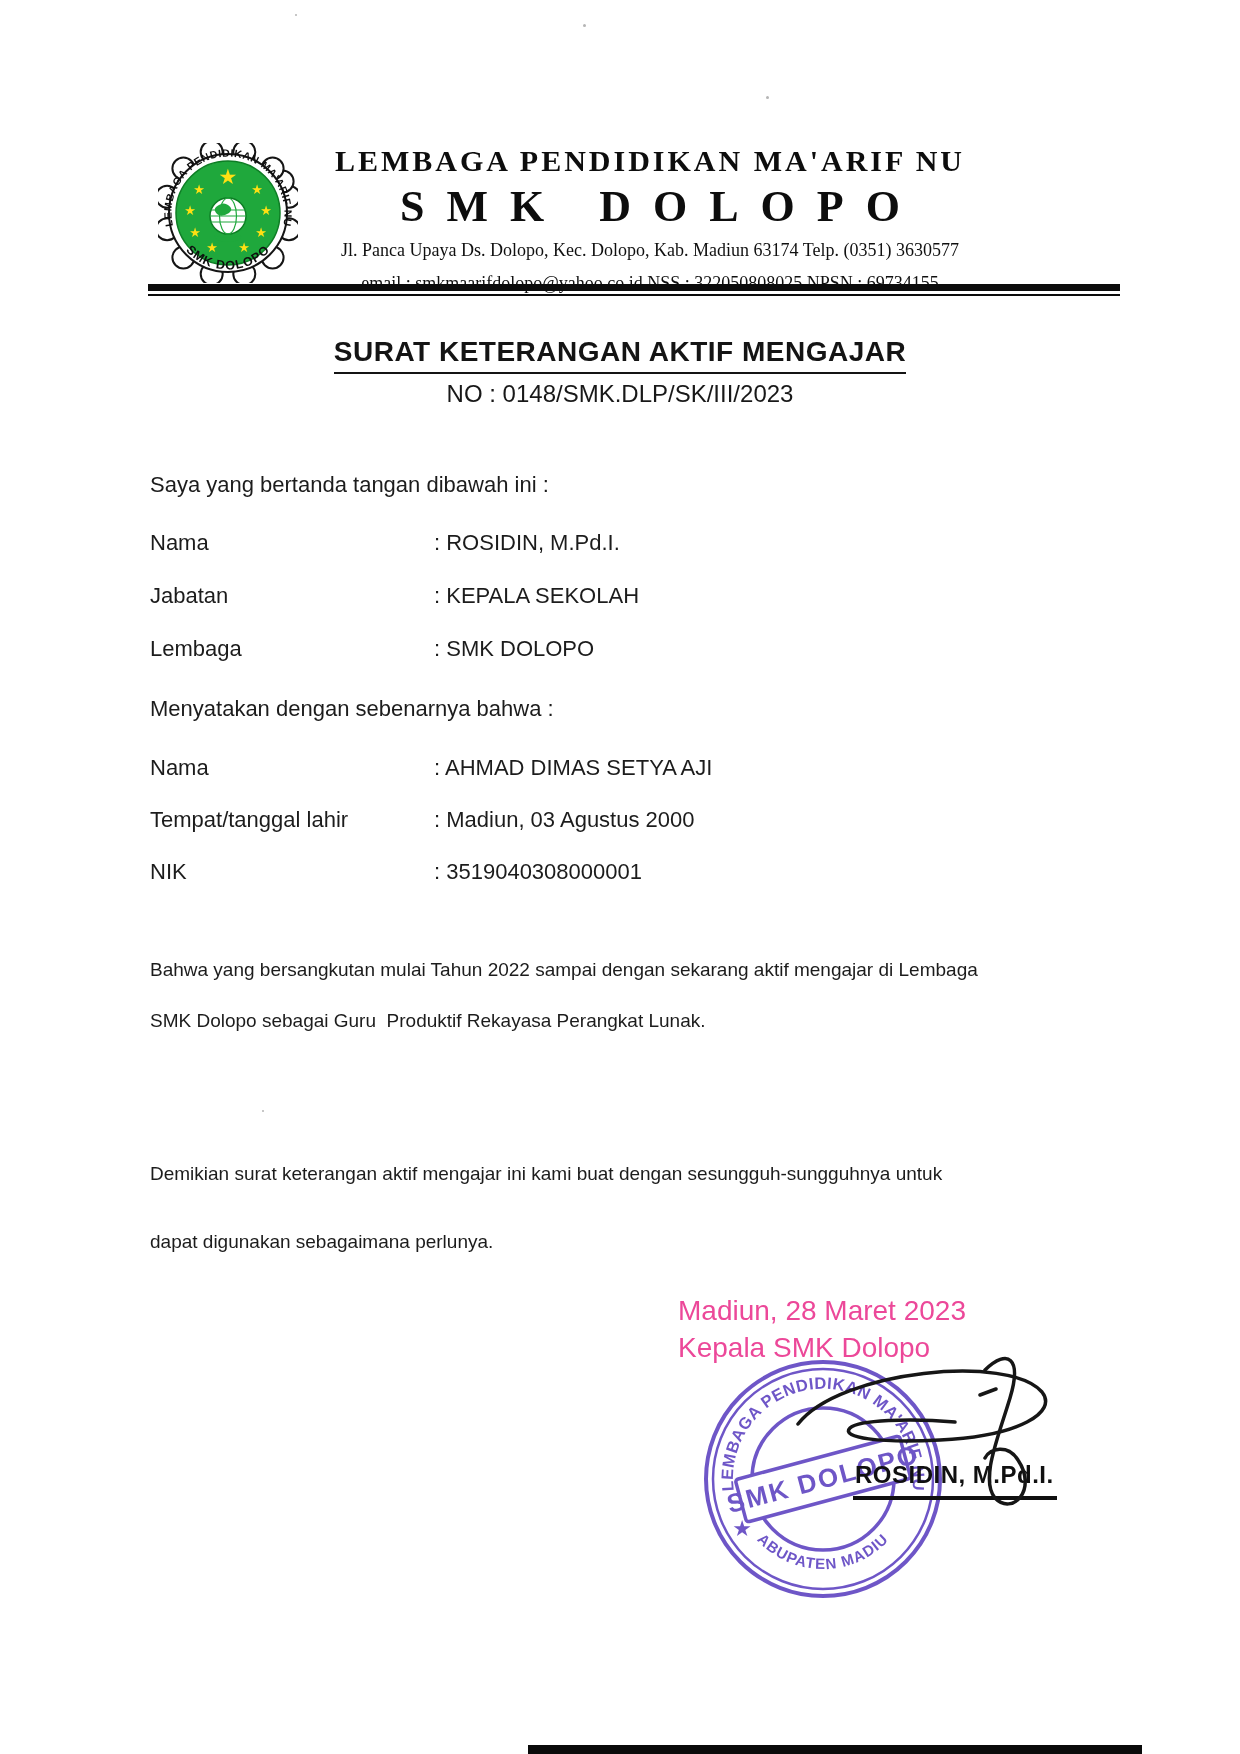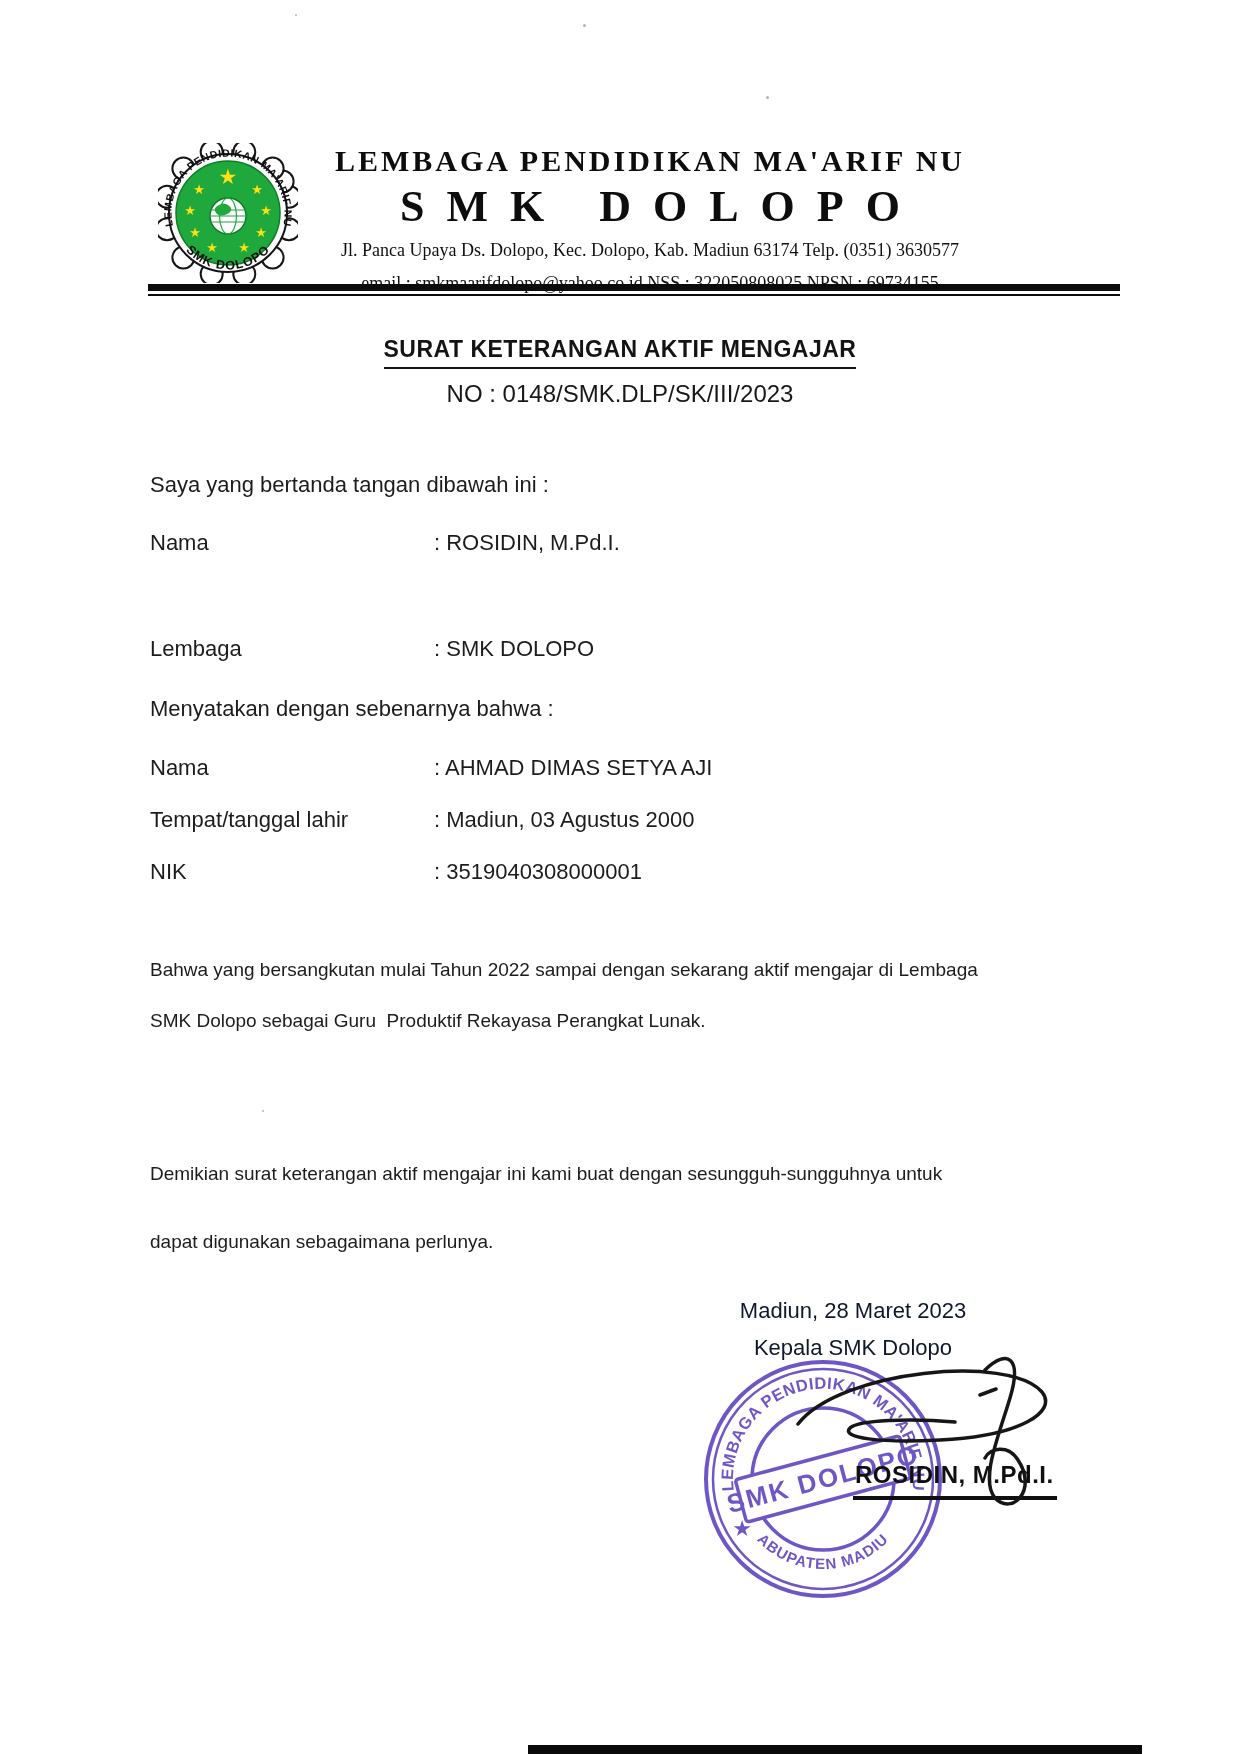--- a/index.html
+++ b/index.html
@@ -34,42 +34,42 @@
     font-size:18px;color:#101010;white-space:nowrap;margin-top:12px;
   }
   .email-line .email{text-decoration:underline;}
   .divider-thick{left:148px;top:284px;width:972px;height:7px;background:#0c0c0c;}
   .divider-thin{left:148px;top:294px;width:972px;height:2px;background:#0c0c0c;}
   
   .letter-title{
     left:120px;top:336px;width:1000px;text-align:center;
   }
   .letter-title span{
-    display:inline-block;font-weight:bold;font-size:23px;letter-spacing:.5px;
+    display:inline-block;font-weight:bold;font-size:28px;letter-spacing:.5px;
     border-bottom:2px solid #141414;padding-bottom:4px;color:#141414;
   }
   .letter-number{
     left:120px;top:380px;width:1000px;text-align:center;
     font-size:24px;color:#181818;
   }
   
   .bodytext{font-size:22px;color:#1c1c1c;}
   .opening{left:150px;top:472px;}
   .statement{left:150px;top:696px;}
   .row{left:150px;width:960px;height:30px;}
   .row .lab{position:absolute;left:0;top:0;}
   .row .val{position:absolute;left:284px;top:0;white-space:pre;}
   .para{
     left:150px;width:835px;font-size:19px;line-height:51px;
     white-space:pre-wrap;color:#1c1c1c;
   }
   .para2{line-height:68px;}
   
-  .sig-block{left:678px;top:1292px;width:350px;text-align:center;
-    font-size:22px;line-height:37px;color:#0f172a;}
+  .sig-block{left:678px;top:1292px;width:350px;
+    font-size:28px;line-height:37px;color:#ec4899;}
   .stamp{left:702px;top:1358px;width:242px;height:242px;z-index:1;opacity:.88;}
   .signer-name{
     left:855px;top:1461px;font-weight:bold;font-size:24px;letter-spacing:.5px;
     color:#101010;z-index:2;white-space:nowrap;
   }
   .name-underline{left:853px;top:1496px;width:204px;height:4px;background:#101010;z-index:2;}
   .sig-ink{left:780px;top:1340px;width:300px;height:190px;z-index:3;}
   
   .scan-bar{left:528px;top:1745px;width:614px;height:9px;background:#0a0a0a;}
   .speck{border-radius:50%;background:#b5b5b5;}
@@ -149,20 +149,24 @@
     <span>SURAT KETERANGAN AKTIF MENGAJAR</span>
   </div>
   <div class="abs letter-number">NO : 0148/SMK.DLP/SK/III/2023</div>
 
   <div class="abs bodytext opening">Saya yang bertanda tangan dibawah ini :</div>
 
   <div class="abs bodytext row" style="top:530px;">
     <span class="lab">Nama</span>
     <span class="val">: ROSIDIN, M.Pd.I.</span>
   </div>
+  <div class="abs bodytext row" style="top:583px;">
+    <span class="lab">Jabatan</span>
+    <span class="val">: KEPALA SEKOLAH</span>
+  </div>
   <div class="abs bodytext row" style="top:636px;">
     <span class="lab">Lembaga</span>
     <span class="val">: SMK DOLOPO</span>
   </div>
 
   <div class="abs bodytext statement">Menyatakan dengan sebenarnya bahwa :</div>
 
   <div class="abs bodytext row" style="top:755px;">
     <span class="lab">Nama</span>
     <span class="val">: AHMAD DIMAS SETYA AJI</span>

